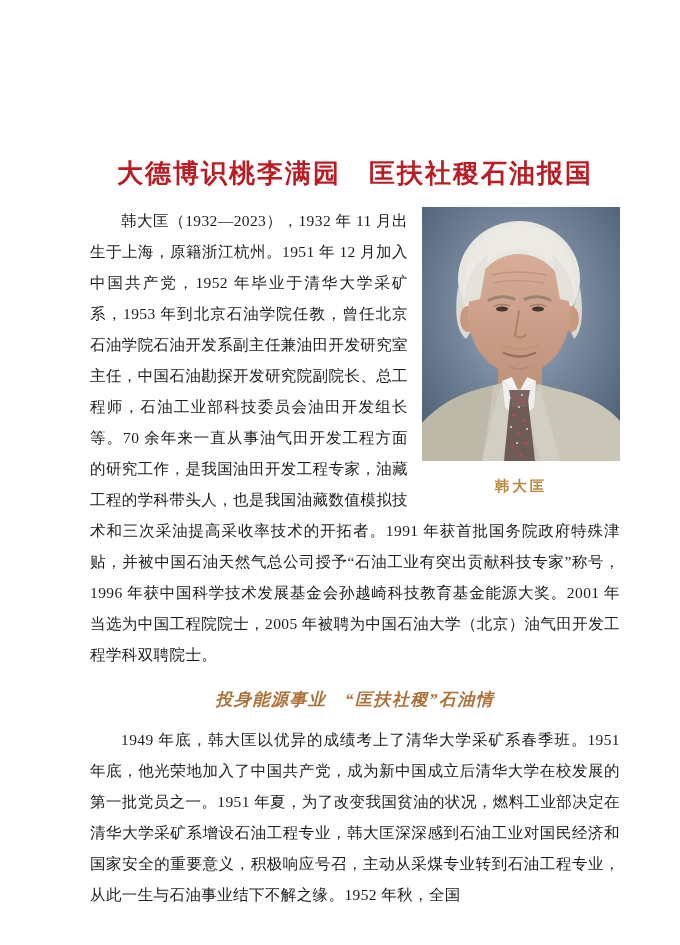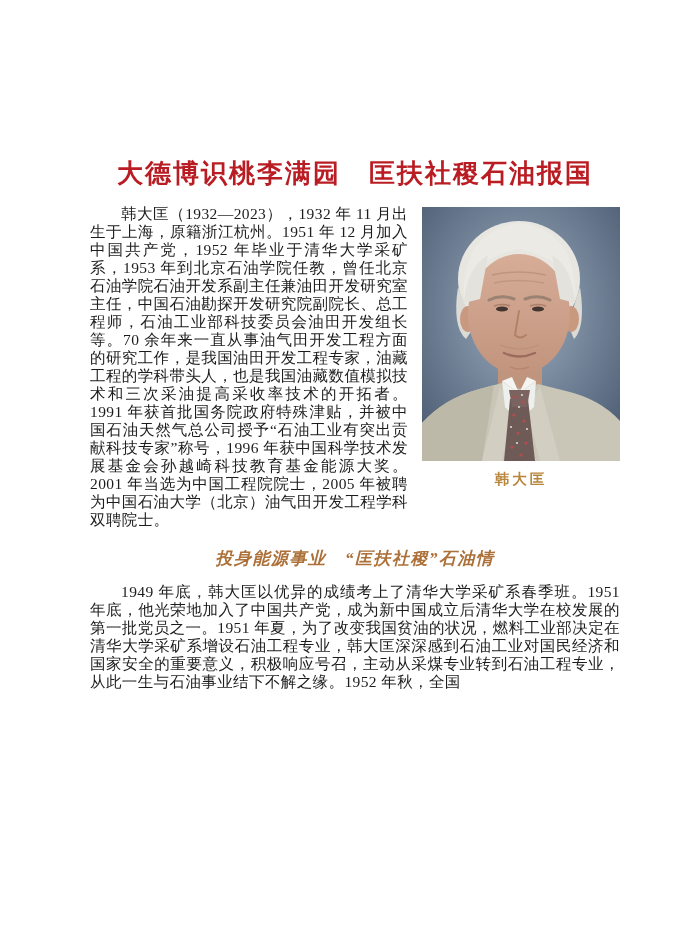--- a/index.html
+++ b/index.html
@@ -39,21 +39,21 @@
     font-family: "Liberation Sans", "DejaVu Sans", sans-serif;
     font-size: 15px;
     font-weight: 700;
     color: #111111;
     text-align: right;
     letter-spacing: 0.5px;
     margin-bottom: 66px;
   }
   .body-text p {
     font-size: 15.5px;
-    line-height: 18px;
+    line-height: 31px;
     color: var(--text-color, #1c1c1c);
     text-align: justify;
     letter-spacing: 0.4px;
   }
   .indent { text-indent: 2em; }
   .photo-box {
     float: right;
     width: 198px;
     margin: 2px 0 10px 14px;
   }
@@ -61,21 +61,21 @@
     width: 198px;
     height: 254px;
     display: block;
   }
   .photo-caption {
     text-align: center;
     color: var(--caption-gold, #b8863c);
     font-size: 14.5px;
     font-weight: bold;
     letter-spacing: 3px;
-    padding-top: 9px;
+    padding-top: 16px;
   }
   .section-heading {
     clear: none;
     text-align: center;
     color: var(--heading-gold, #ac7038);
     font-size: 17px;
     font-weight: bold;
     font-style: italic;
     letter-spacing: 1.5px;
     margin: 18px 0 13px 0;

